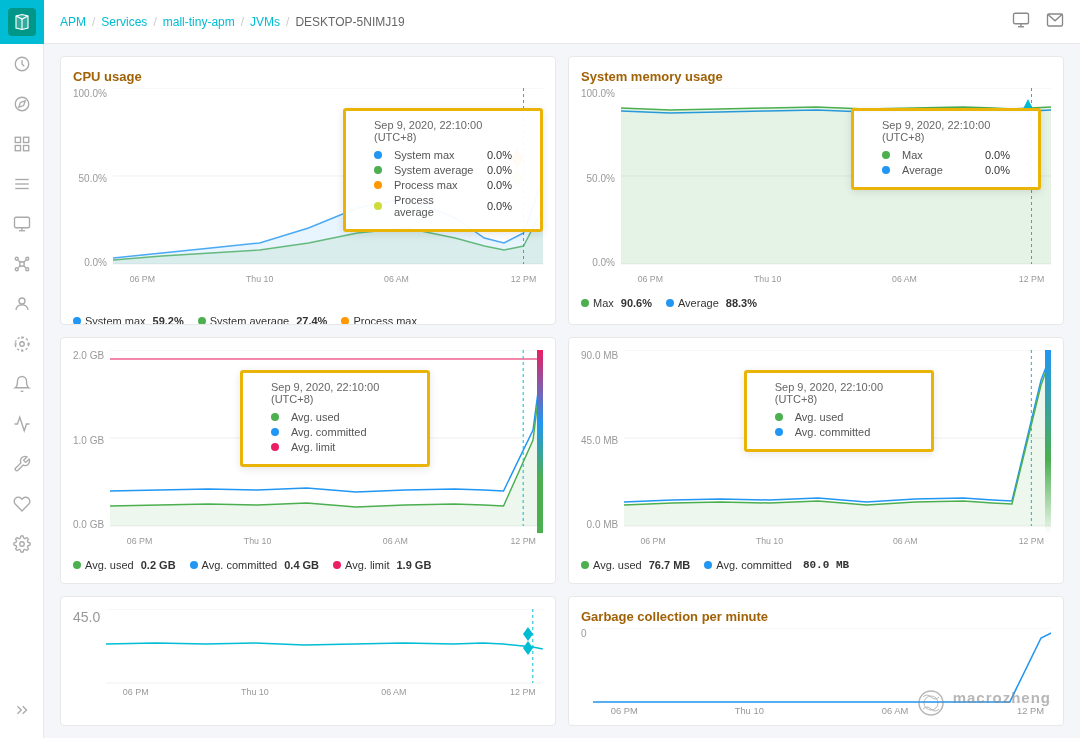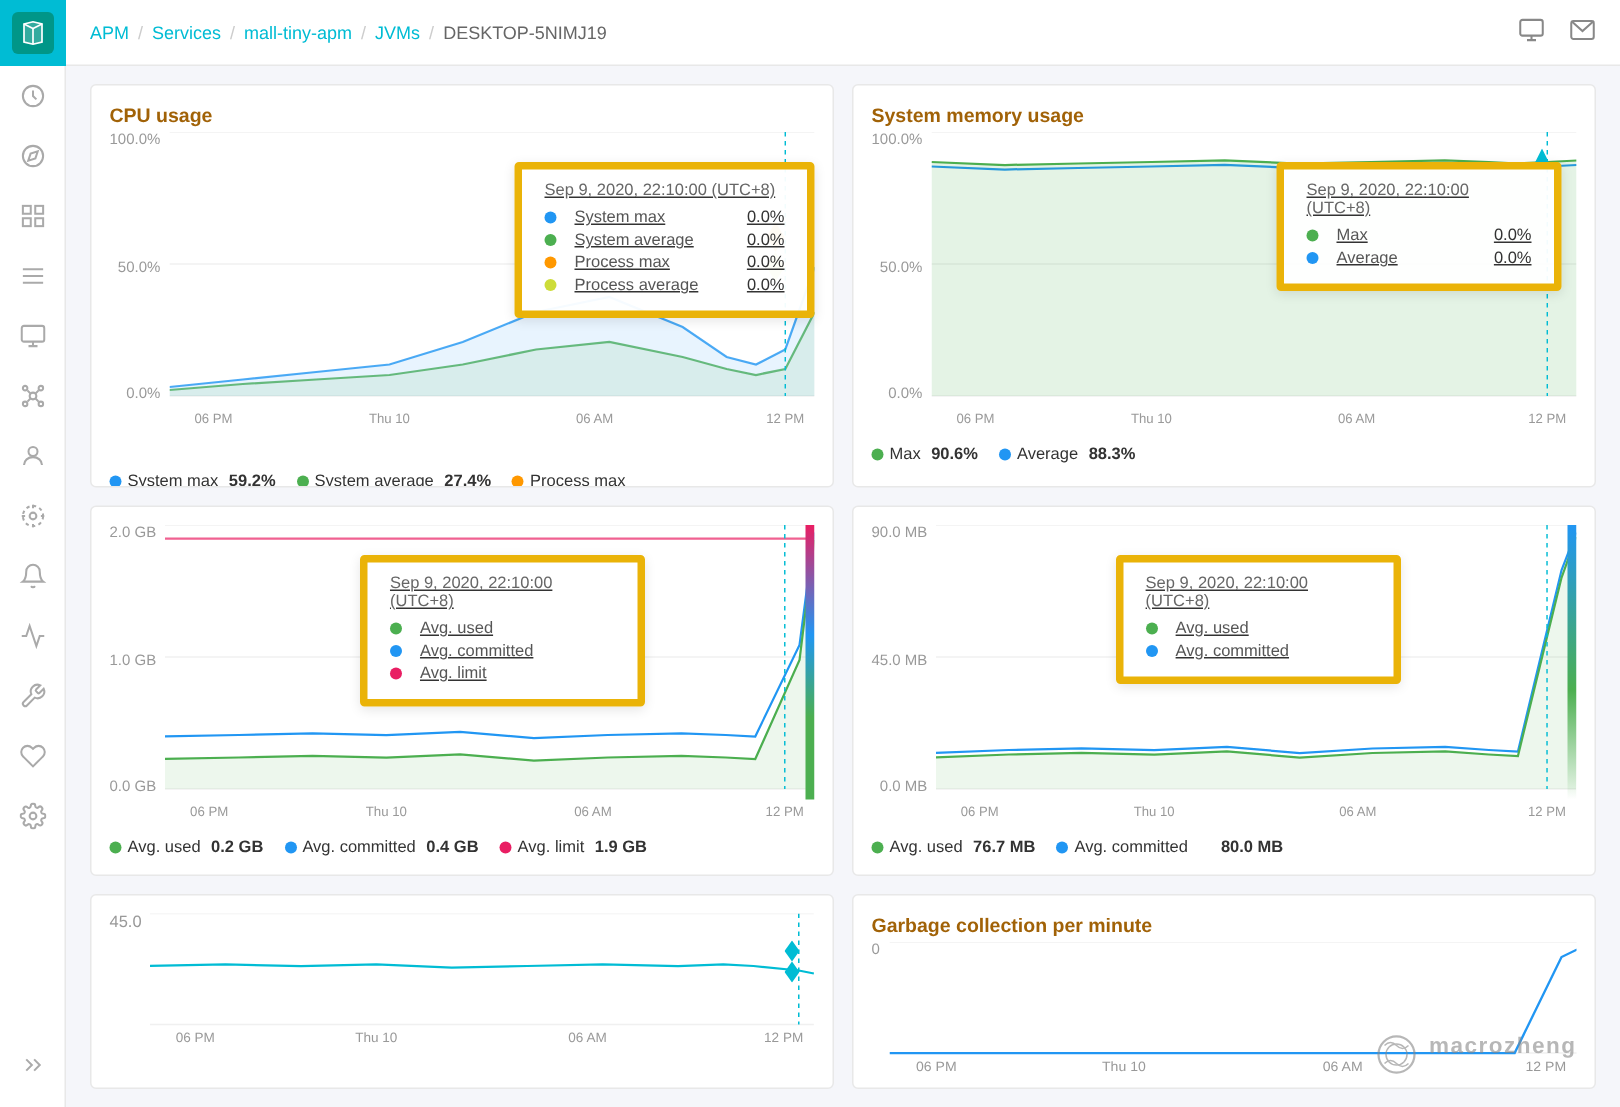--- a/index.html
+++ b/index.html
@@ -83,28 +83,27 @@
       font-size: 13px;
       font-weight: 600;
       color: #a16207;
       margin-bottom: 4px;
     }
 
     
     .tooltip-box {
       position: absolute;
       background: rgba(255,255,255,0.95);
-      border: 5px solid #eab308;
+      border: 3px solid #eab308;
       border-radius: 3px;
-      padding: 8px 15px;
+      padding: 8px 28px;
       font-size: 11px;
       z-index: 10;
       box-shadow: 0 2px 8px rgba(0,0,0,0.1);
       min-width: 170px;
-      text-decoration: underline;
     }
     .tooltip-title { font-size: 11px; color: #666; margin-bottom: 6px; font-weight: 500; }
     .tooltip-row { display: flex; align-items: center; justify-content: space-between; margin-bottom: 3px; gap: 12px; }
     .tooltip-dot { width: 8px; height: 8px; border-radius: 50%; flex-shrink: 0; }
     .tooltip-label { color: #555; flex: 1; }
     .tooltip-val { color: #333; font-weight: 500; }
 
     
     .legend { display: flex; flex-wrap: wrap; gap: 8px 14px; margin-top: 6px; font-size: 11px; }
     .legend-item { display: flex; align-items: center; gap: 4px; }
@@ -512,28 +511,28 @@
       </div>
       <div class="legend">
         <div class="legend-item">
           <span class="legend-dot" style="background:#4CAF50;"></span>
           <span>Avg. used</span>
           <span style="font-weight:600; margin-left:3px;">76.7 MB</span>
         </div>
         <div class="legend-item">
           <span class="legend-dot" style="background:#2196F3;"></span>
           <span>Avg. committed</span>
-          <span style="font-weight:600; margin-left:18px;">80.0 MB</span>
+          <span style="font-weight:600; margin-left:7px;font-family:Liberation Mono, monospace;">80.0 MB</span>
         </div>
       </div>
     </div>
 
     <div class="chart-card" style="height:130px; overflow:hidden;">
       <div style="display:flex; position:relative;">
-        <div style="display:flex; flex-direction:column; justify-content:space-between; font-size:11px; color:#999; margin-right:6px; height:90px; text-align:center; padding: 0 0 16px 0;">
+        <div style="display:flex; flex-direction:column; justify-content:space-between; font-size:14px; color:#999; margin-right:6px; height:90px; text-align:center; padding: 0 0 16px 0;">
           <span>45.0</span>
           <span></span>
         </div>
         <div style="flex:1;">
           <svg width="100%" height="90" viewBox="0 0 440 90" preserveAspectRatio="none">
             <line x1="0" y1="0" x2="440" y2="0" stroke="#f0f0f0" stroke-width="1"></line>
             <line x1="0" y1="74" x2="440" y2="74" stroke="#f0f0f0" stroke-width="1"></line>
 
             <polyline points="0,35 50,34 100,35 150,34 200,36 250,35 300,34 350,35 380,34 400,35 430,38 440,40" fill="none" stroke="#00bcd4" stroke-width="1.5"></polyline>
 

